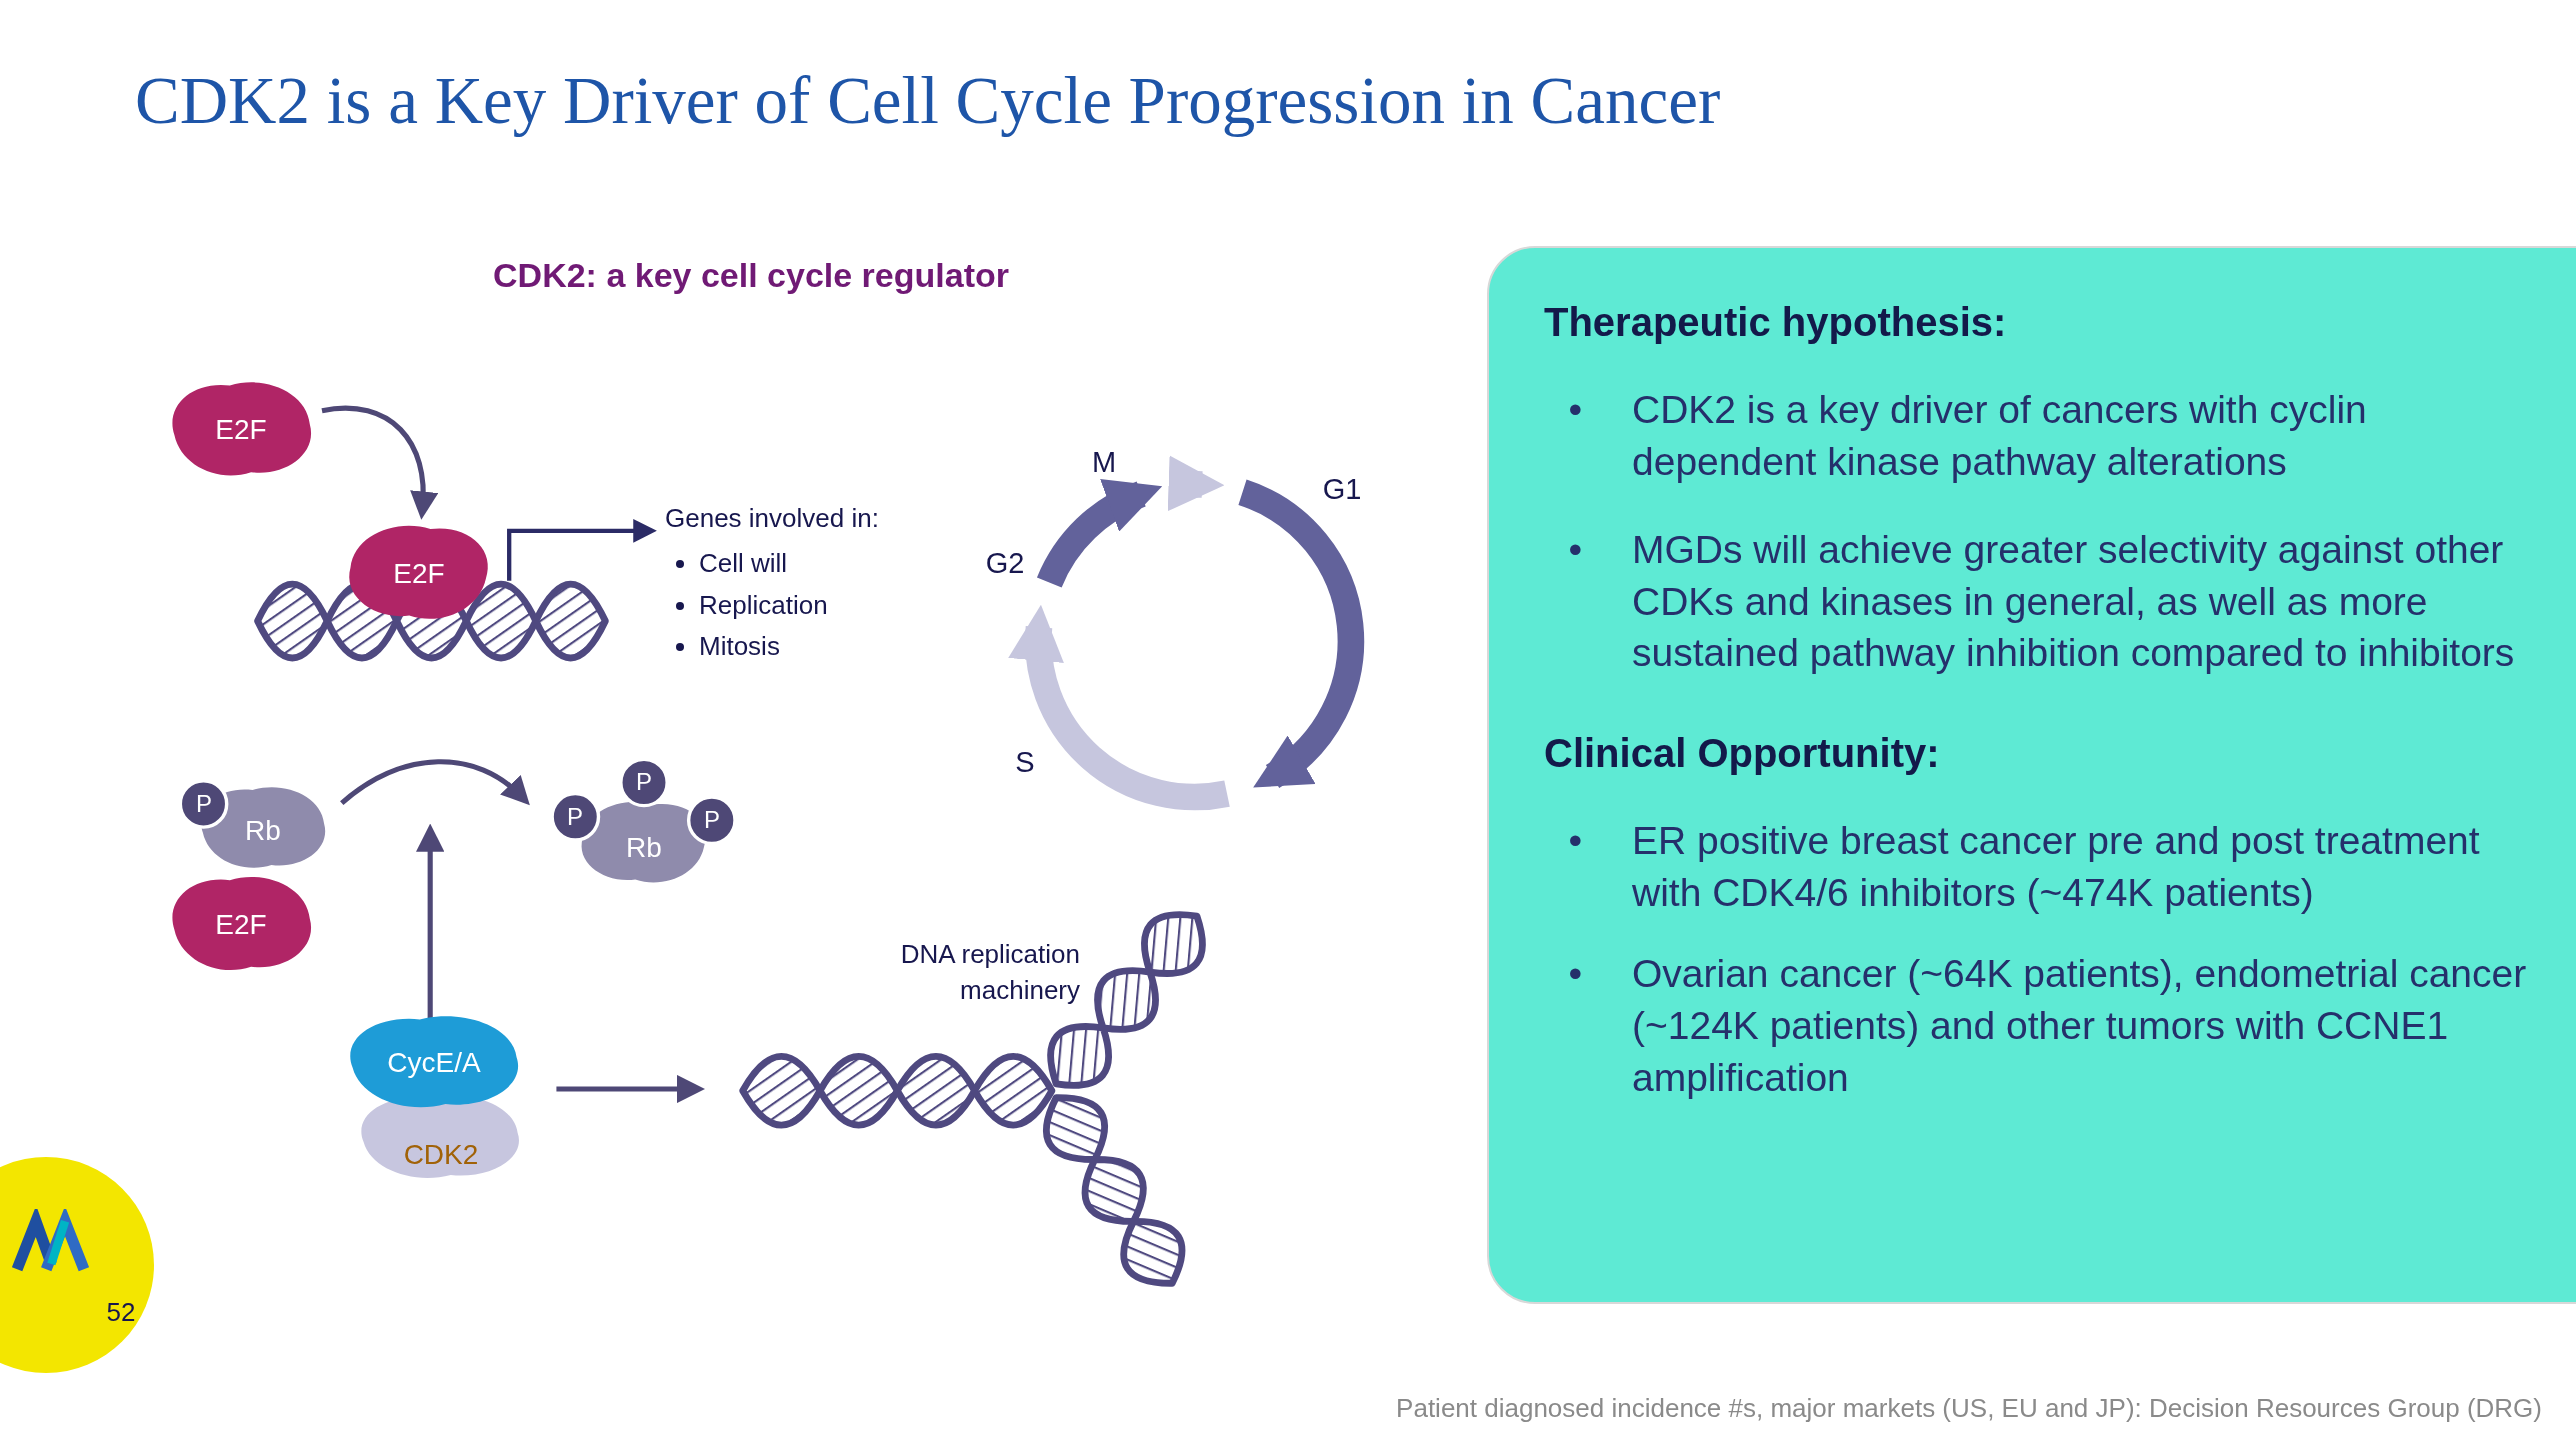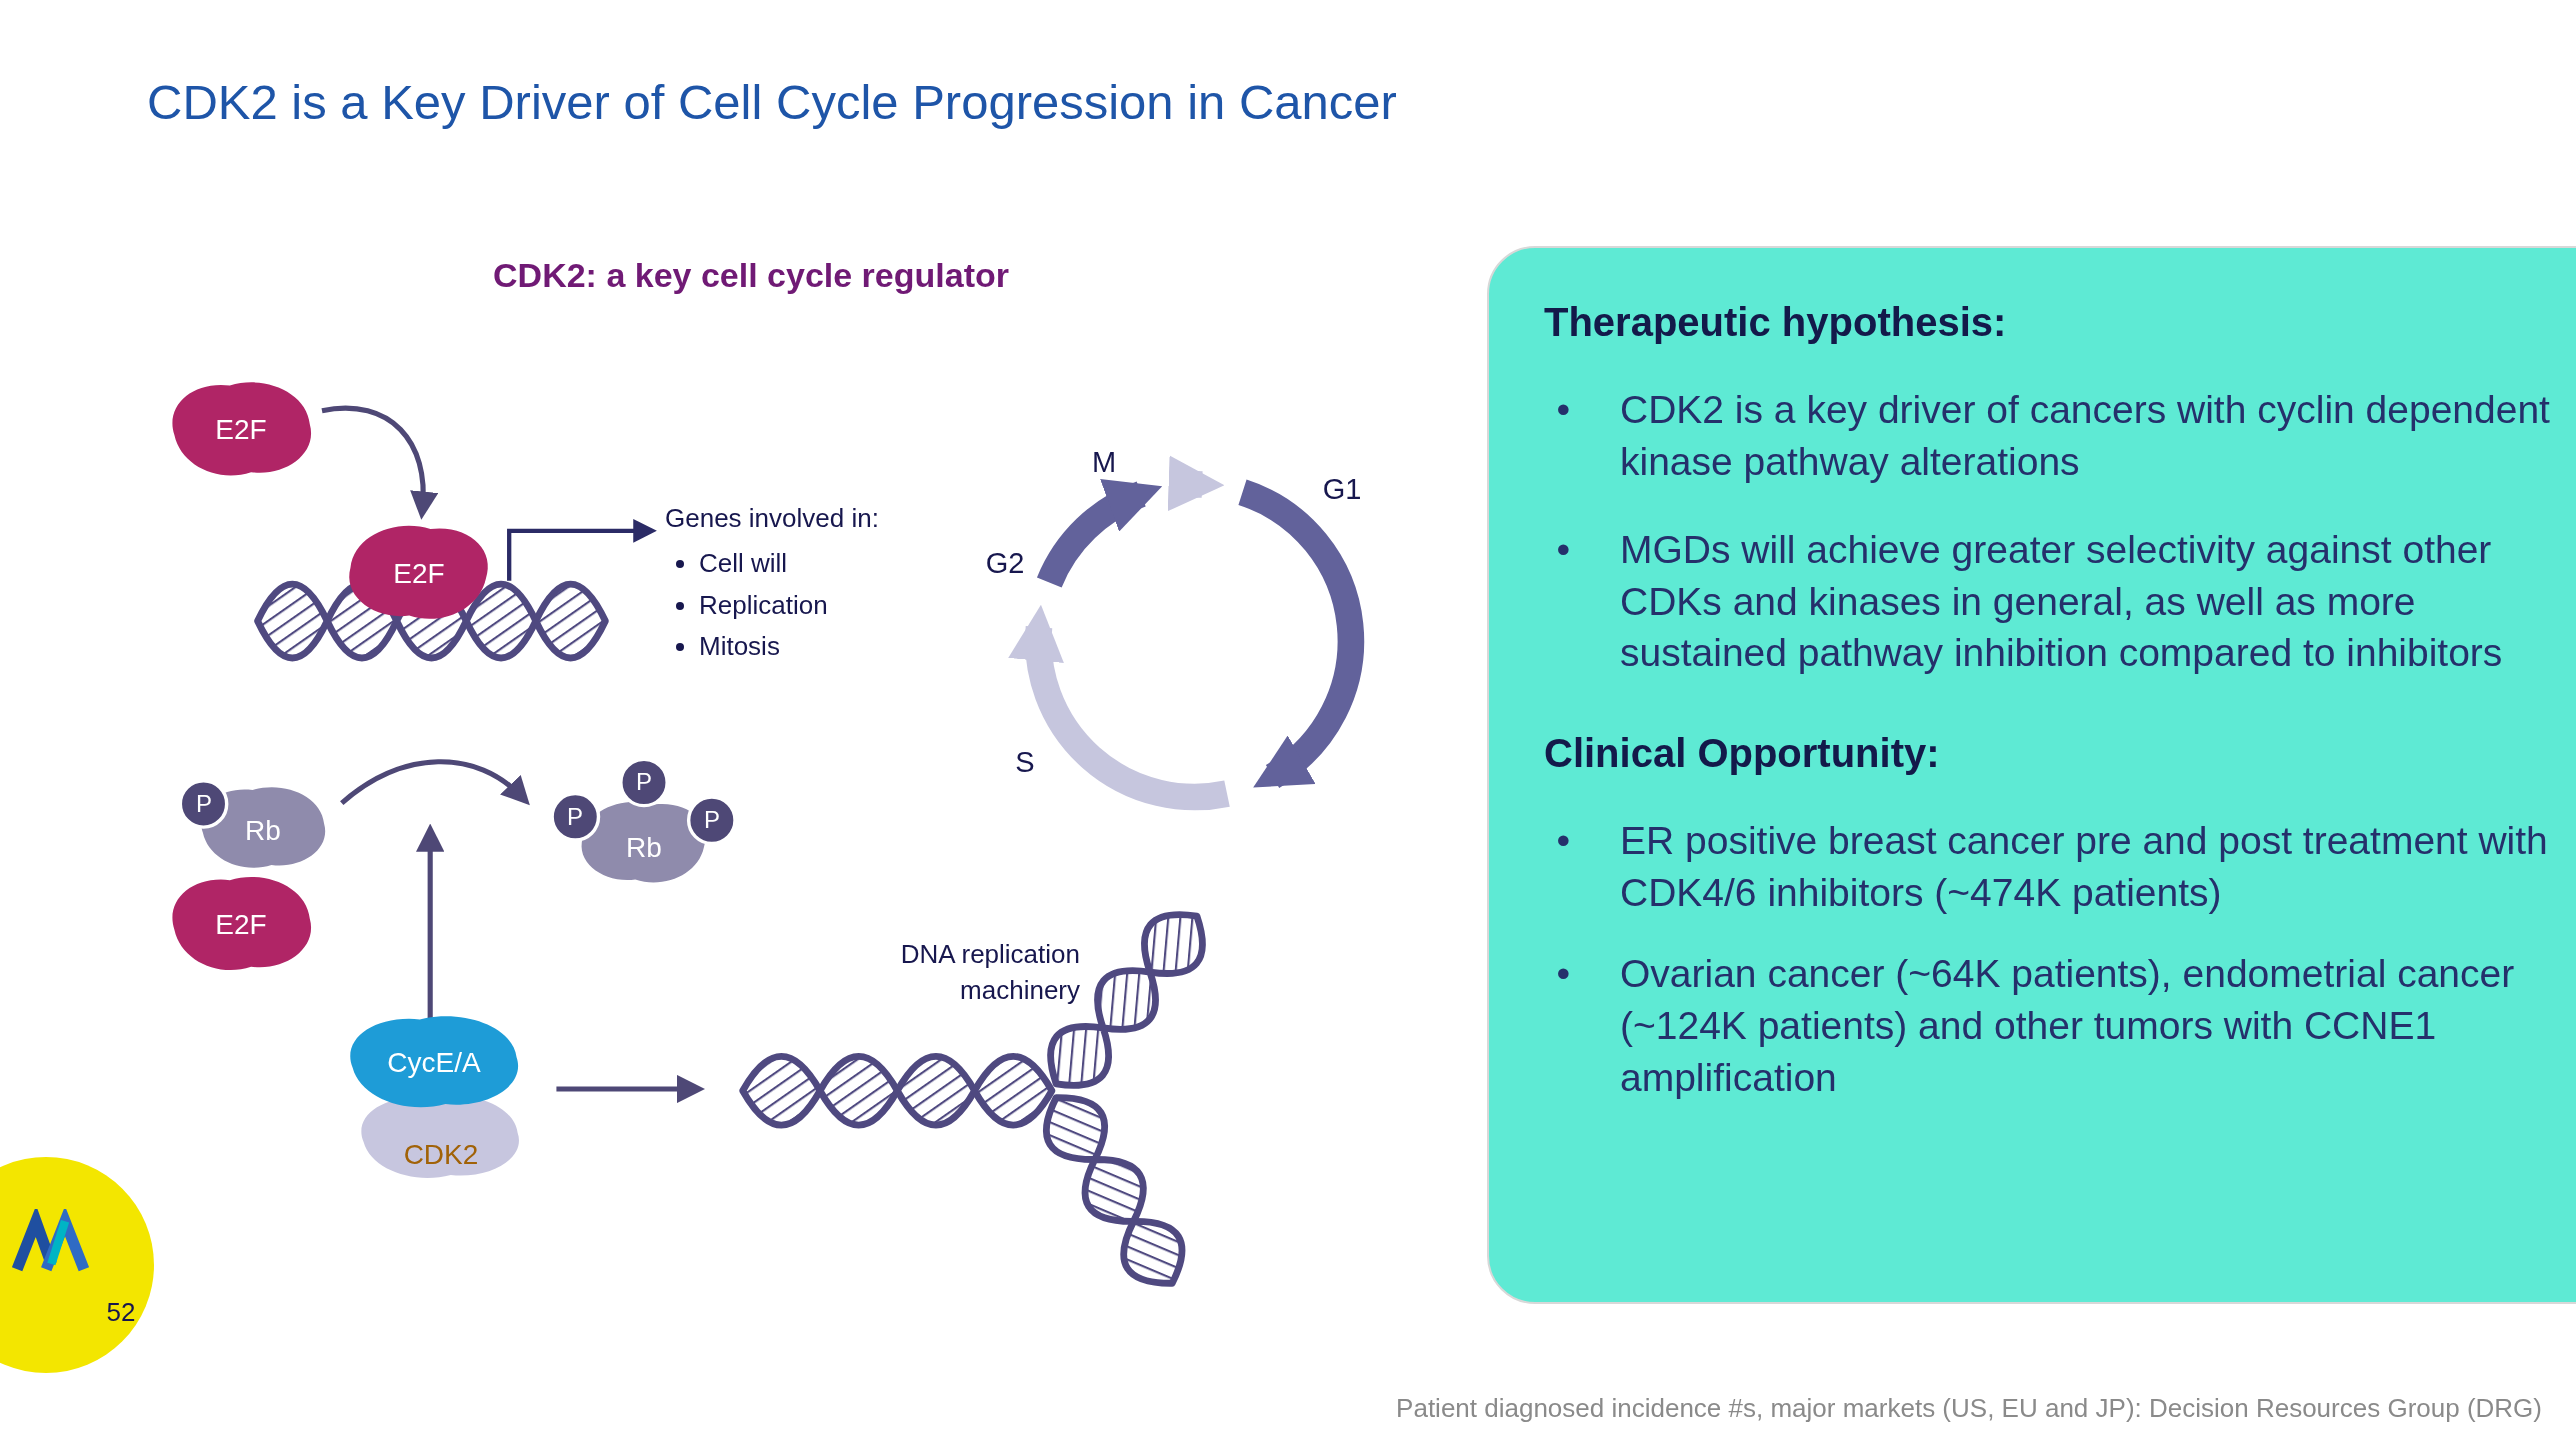--- a/index.html
+++ b/index.html
@@ -4,22 +4,22 @@
 <style>
   html,body { margin:0; padding:0; }
   body {
     width:2576px; height:1449px; background:#ffffff;
     font-family:"Liberation Sans", sans-serif;
     position:relative; overflow:hidden;
   }
   .slide { position:absolute; inset:0; }
 
   .title {
-    position:absolute; left:135px; top:62px; margin:12px;
-    font-size:49px; font-weight:normal; color:#1E55A8; white-space:nowrap;
+    position:absolute; left:135px; top:62px; margin:0;
+    font-size:67px; font-weight:normal; color:#1E55A8; white-space:nowrap;font-family:Liberation Serif, serif;
   }
 
   .diagram-heading {
     position:absolute; left:751px; top:256px; transform:translateX(-50%);
     font-size:34px; font-weight:bold; color:#701a75; white-space:nowrap;
   }
 
   .art { position:absolute; left:0; top:0; }
 
   .lbl {
@@ -49,21 +49,21 @@
     position:absolute; left:1487px; top:246px; width:1140px; height:1058px;
     box-sizing:border-box; background:#5eead4;
     border:2.6px solid #D8D8D8; border-radius:48px;
     padding:52px 50px 0 55px;
   }
   .panel h2 {
     margin:0 0 39px; font-size:40px; font-weight:bold; color:#131A4A;
   }
   .panel h2.second { margin-top:52px; }
   .panel ul {
-    list-style:none; margin:4px; padding:0;
+    list-style:none; margin:16px; padding:0;
     font-size:39px; color:#25306B; line-height:1.33;
   }
   .panel li { position:relative; padding-left:72px; margin-bottom:36px; }
   .panel li::before { content:"\2022"; position:absolute; left:8.6px; top:0; }
   .panel ul.clinical li { margin-bottom:29px; }
 
   .footnote {
     position:absolute; right:34px; top:1393px;
     font-size:26px; color:#8A8A8A; white-space:nowrap;
   }

